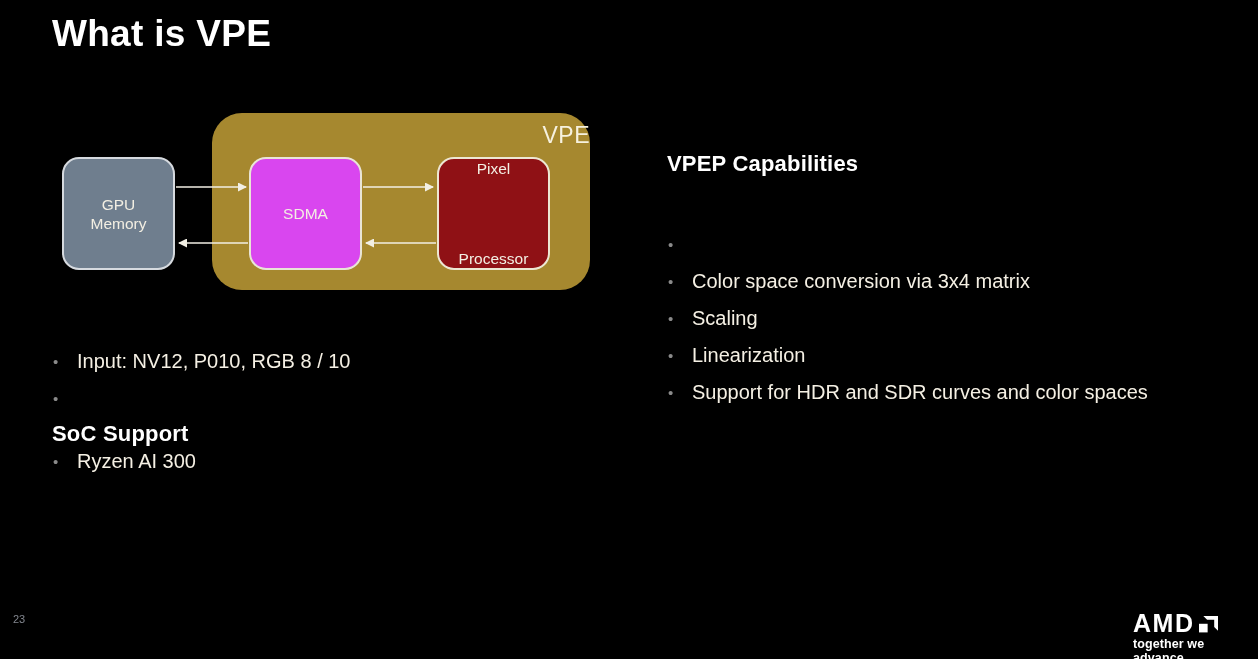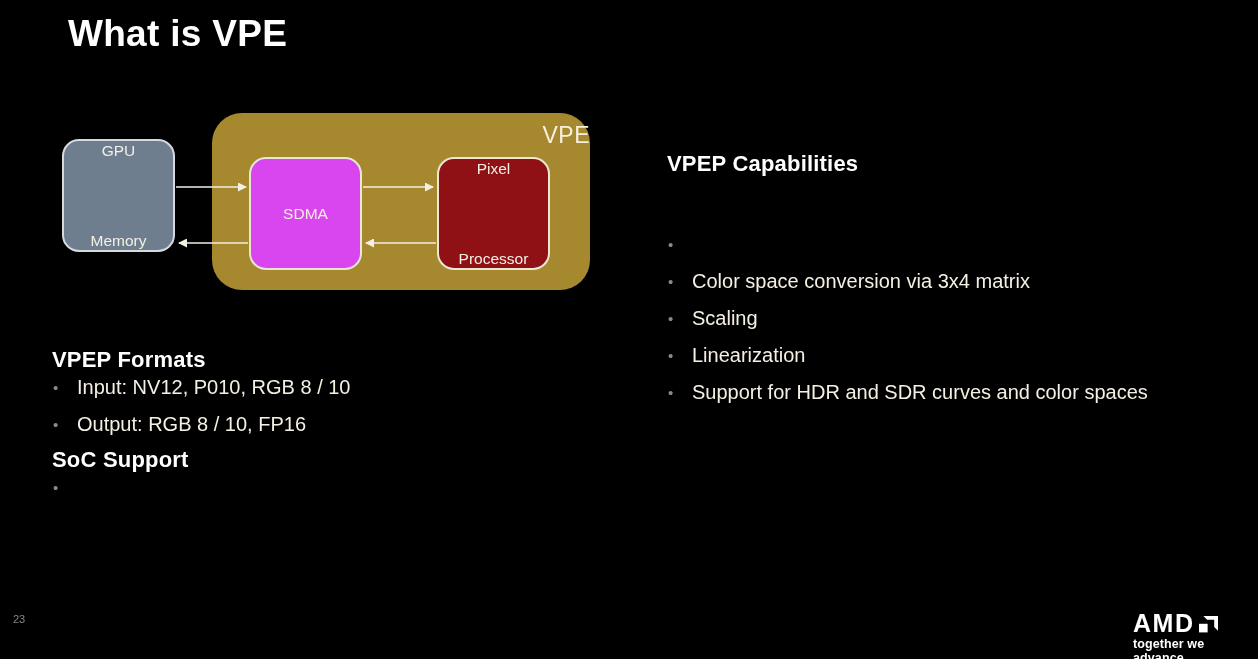--- a/index.html
+++ b/index.html
@@ -3,41 +3,41 @@
 <meta charset="utf-8">
 <style>
   html,body { margin:0; padding:0; background:#000; }
   .slide {
     position:relative; width:1258px; height:659px;
     background:#000000; overflow:hidden;
     font-family:"Liberation Sans", sans-serif;
     -webkit-font-smoothing:antialiased;
   }
   .title {
-    position:absolute; left:68px; top:13px;
+    position:absolute; left:52px; top:13px;
     font-size:37px; font-weight:700; color:#ffffff; letter-spacing:0.3px;
   }
 
   
   .vpe-container {
     position:absolute; left:212px; top:113px; width:378px; height:177px;
     background:#A6882F; border-radius:30px;
   }
   .vpe-label {
     position:absolute; left:212px; top:122px; width:378px;
     text-align:right; font-size:23px; color:#F6F1DF; letter-spacing:0.5px;
   }
   .arrows { position:absolute; left:0; top:0; }
   .node {
     position:absolute; width:113px; height:113px; box-sizing:border-box;
     border-radius:17px; border:2px solid #D9DCE0;
     display:flex; flex-direction:column; justify-content:center; align-items:center;
     font-size:15.5px; line-height:19px; color:#F3EFE3; text-align:center;
   }
-  .node-gpu  { left:62px;  top:139px; background:#6F7E8E; border-color:#D6DADF;justify-content:space-between; }
+  .node-gpu  { left:62px;  top:157px; background:#6F7E8E; border-color:#D6DADF; }
   .node-sdma { left:249px; top:157px; background:#d946ef; border-color:#E9E5D6; }
   .node-pp   { left:437px; top:157px; background:#8F1115; border-color:#EDE7D3;justify-content:space-between; }
 
   
   .col-right { position:absolute; left:667px; top:151px; width:492px; }
   .col-left  { position:absolute; left:52px;  top:347px; width:500px; }
   h2.sec { font-size:22px; font-weight:700; color:#ffffff; margin:0; letter-spacing:0.2px; }
   ul.bullets { list-style:none; margin:0; padding:0; }
   ul.bullets li {
     display:flex; align-items:flex-start;
@@ -117,36 +117,35 @@
         <span>Linearization</span>
       </li>
       <li>
         <span class="dot">•</span>
         <span>Support for HDR and SDR curves and color spaces</span>
       </li>
     </ul>
   </div>
 
   <div class="col-left">
-    <h2 class="sec">VPEP Formats</h2>
     <ul class="bullets formats-list">
       <li>
         <span class="dot">•</span>
         <span>Input: NV12, P010, RGB 8 / 10</span>
       </li>
       <li>
         <span class="dot">•</span>
-        <span>Output: RGB 8 / 10, FP16</span>
       </li>
     </ul>
 
     <h2 class="sec soc-heading">SoC Support</h2>
     <ul class="bullets soc-list">
       <li>
         <span class="dot">•</span>
+        <span>Ryzen AI 300</span>
       </li>
     </ul>
   </div>
 
   <div class="page-num">23</div>
 
   <div class="amd-logo">
     <div class="amd-row">
       <span class="amd-word">AMD</span>
       <svg class="amd-mark" width="19" height="19" viewBox="0 0 22 22">

